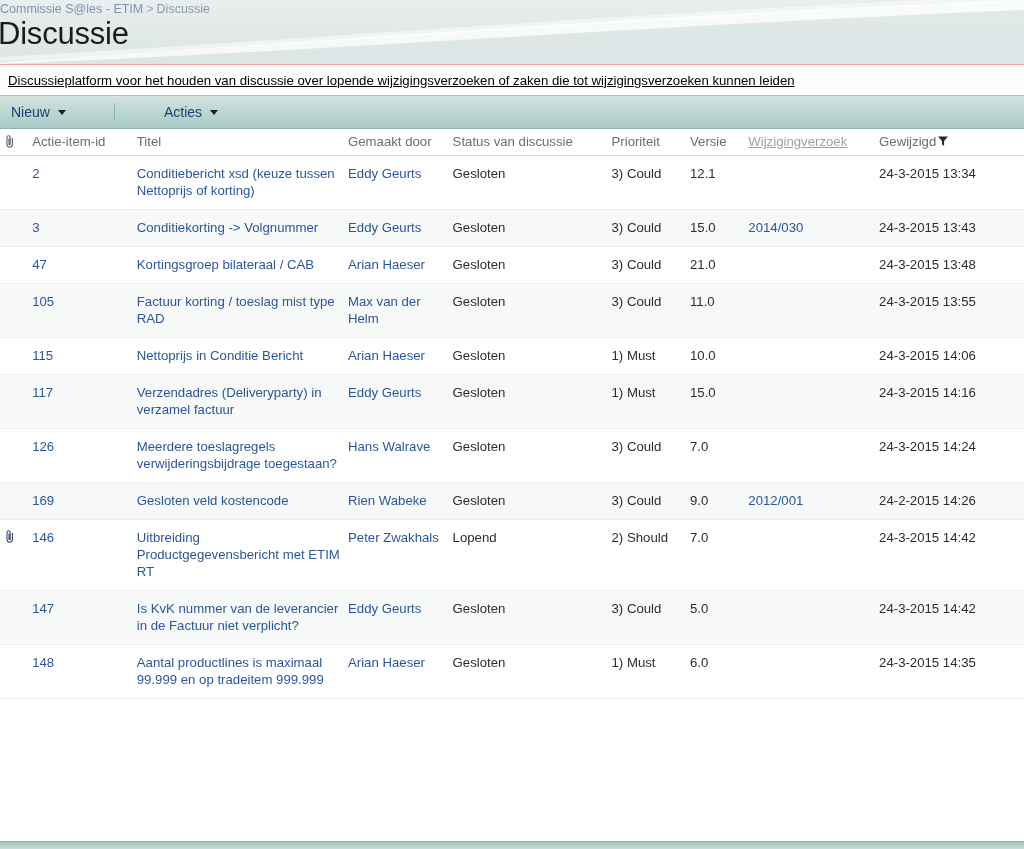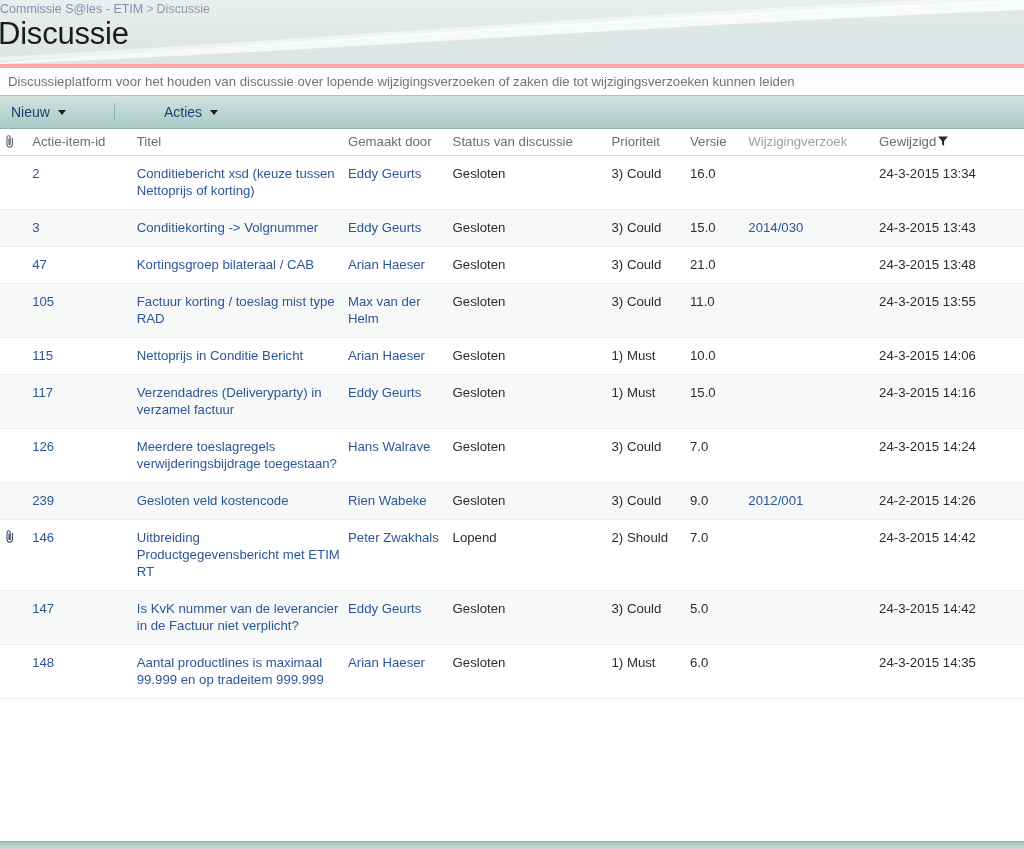--- a/index.html
+++ b/index.html
@@ -56,28 +56,29 @@
     color: #1b1b1b;
     letter-spacing: -0.2px;
     z-index: 3;
   }
 
   
   .desc-bar {
     width: 1024px;
     height: 32px;
     box-sizing: border-box;
-    border-top: 4px solid #fca5a5;
+    border-top: 1px solid #fca5a5;
     border-bottom: 1px solid #a8c3c3;
     background: #fcfdfd;
     display: flex;
     align-items: center;
     padding-left: 8px;
     font-size: 13.2px;
-    color: #737373;
+    color: #000000;
+    text-decoration: underline;
   }
 
   
   .toolbar {
     width: 1024px;
     height: 33px;
     box-sizing: border-box;
     background: linear-gradient(to bottom, #d3e3e0 0%, #bcd6d2 50%, #a9cac5 100%);
     border-bottom: 1px solid #8fb5b0;
     display: flex;
@@ -122,21 +123,21 @@
     text-align: left;
     font-weight: normal;
     font-size: 13.2px;
     color: #666f75;
     padding: 5px 4px 6px 4px;
     vertical-align: bottom;
     border-bottom: 1px solid #d9d9d9;
     background: #ffffff;
     white-space: nowrap;
   }
-  .grid th.th-muted { color: #9ba3a8; }
+  .grid th.th-muted { color: #9ba3a8; text-decoration: underline; }
   .grid td {
     font-size: 13.2px;
     color: #2d2d2d;
     padding: 9px 4px 10px 4px;
     vertical-align: top;
     border-bottom: 1px solid #ededed;
     line-height: 17px;
   }
   tr.row-alt td { background: #f7f8f8; }
   tr.row-norm td { background: #ffffff; }
@@ -266,21 +267,21 @@
     </tr>
   </thead>
   <tbody id="grid-body">
         <tr class="row-norm">
           <td></td>
           <td><span class="idlnk">2</span></td>
           <td><span class="lnk">Conditiebericht xsd (keuze tussen Nettoprijs of korting)</span></td>
           <td><span class="lnk">Eddy Geurts</span></td>
           <td>Gesloten</td>
           <td>3) Could</td>
-          <td>16.0</td>
+          <td>12.1</td>
           <td></td>
           <td>24-3-2015 13:34</td>
         </tr>
         <tr class="row-alt">
           <td></td>
           <td><span class="idlnk">3</span></td>
           <td><span class="lnk">Conditiekorting -&gt; Volgnummer</span></td>
           <td><span class="lnk">Eddy Geurts</span></td>
           <td>Gesloten</td>
           <td>3) Could</td>
@@ -338,21 +339,21 @@
           <td><span class="lnk">Meerdere toeslagregels verwijderingsbijdrage toegestaan?</span></td>
           <td><span class="lnk">Hans Walrave</span></td>
           <td>Gesloten</td>
           <td>3) Could</td>
           <td>7.0</td>
           <td></td>
           <td>24-3-2015 14:24</td>
         </tr>
         <tr class="row-alt">
           <td></td>
-          <td><span class="idlnk">239</span></td>
+          <td><span class="idlnk">169</span></td>
           <td><span class="lnk">Gesloten veld kostencode</span></td>
           <td><span class="lnk">Rien Wabeke</span></td>
           <td>Gesloten</td>
           <td>3) Could</td>
           <td>9.0</td>
           <td><span class="lnk">2012/001</span></td>
           <td>24-2-2015 14:26</td>
         </tr>
         <tr class="row-norm">
           <td><span class="clip-icon"><svg width="12" height="15" viewBox="0 0 12 15">

